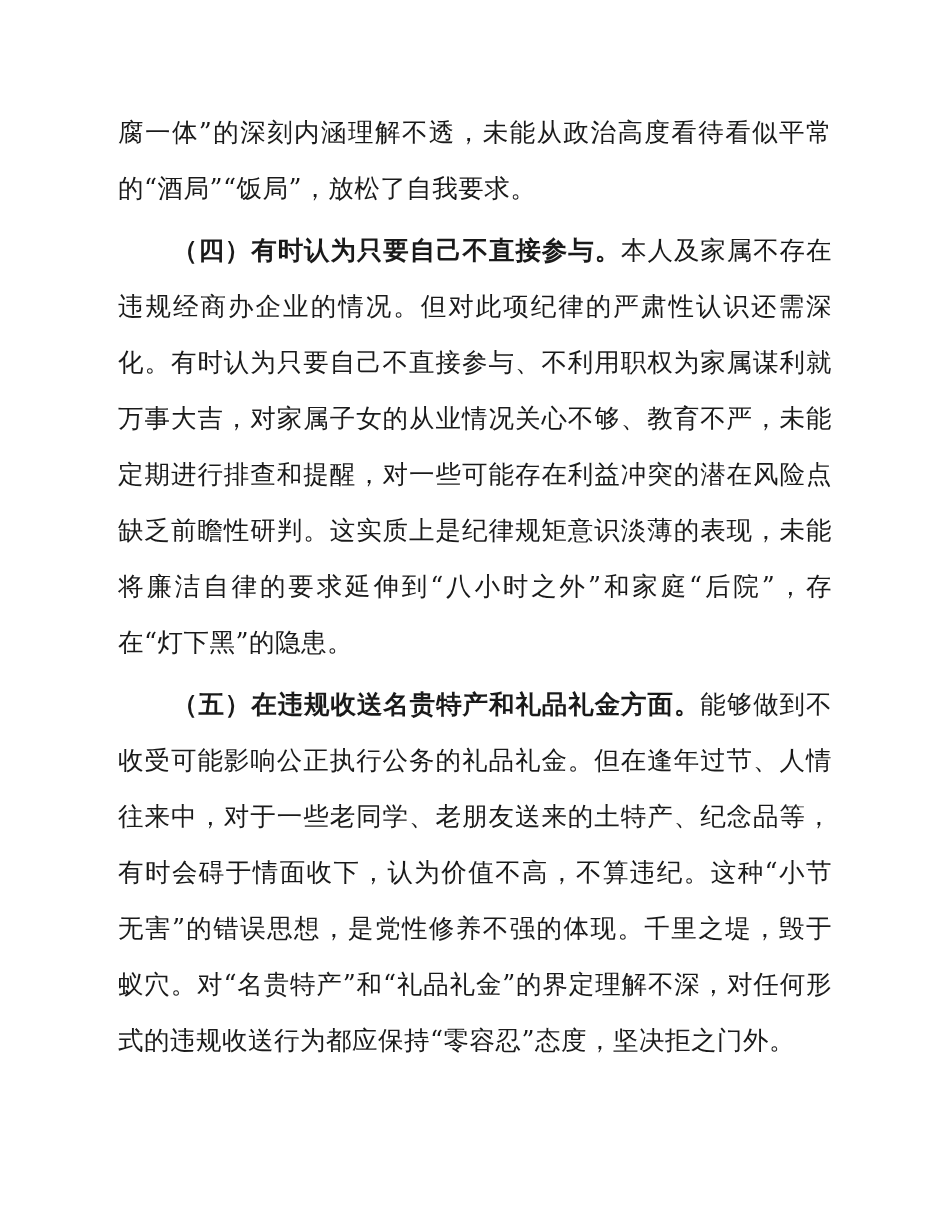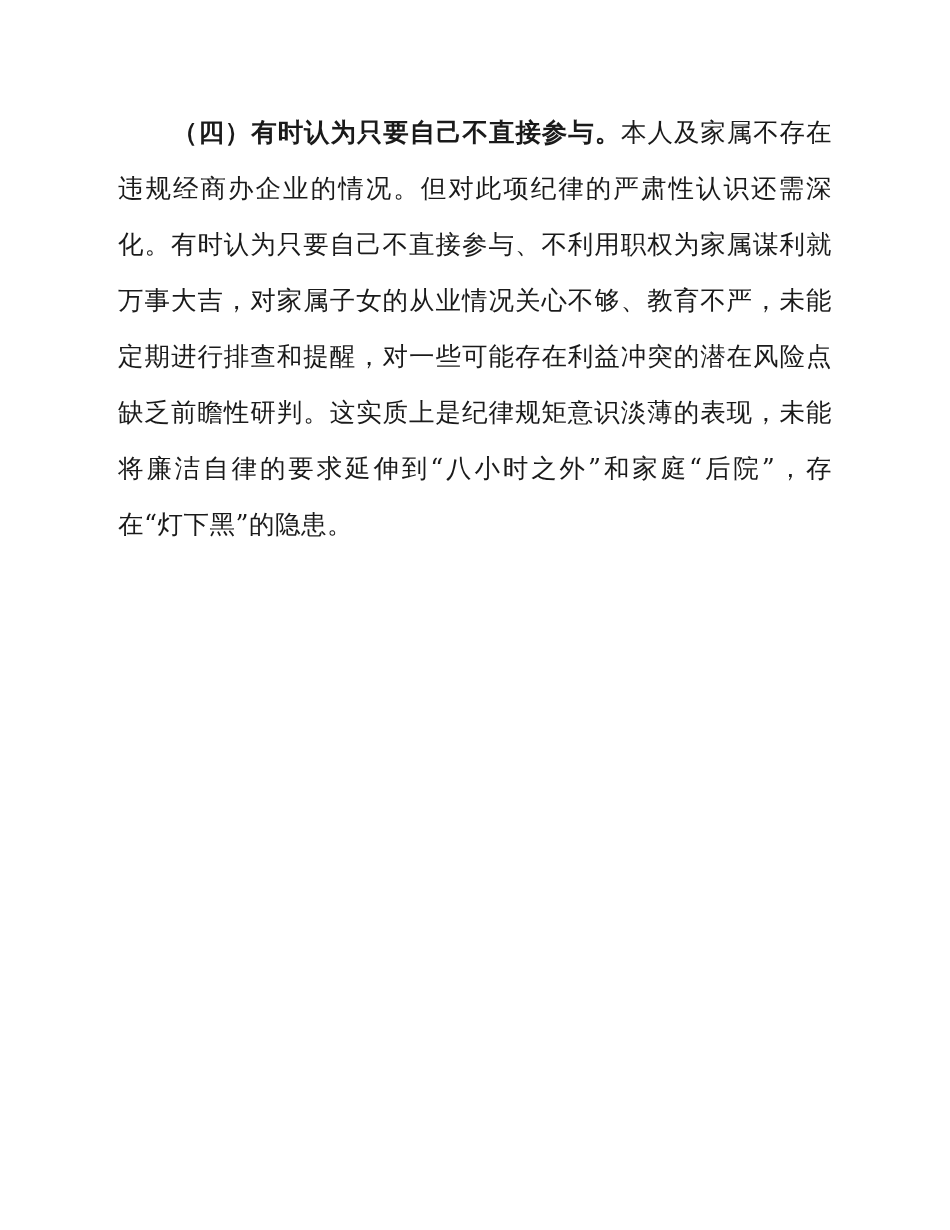--- a/index.html
+++ b/index.html
@@ -41,20 +41,26 @@
   .bold {
     font-weight: bold;
   }
 </style>
 </head>
 <body>
 
 <div class="page">
   <div class="content">
 
+    <p class="para">
+      <span>腐一体”的深刻内涵理解不透，未能从政治高度看待看似平常的“酒局”“饭局”，放松了自我要求。</span>
+    </p>
 
     <p class="para indent">
       <span class="bold">（四）有时认为只要自己不直接参与。</span><span>本人及家属不存在违规经商办企业的情况。但对此项纪律的严肃性认识还需深化。有时认为只要自己不直接参与、不利用职权为家属谋利就万事大吉，对家属子女的从业情况关心不够、教育不严，未能定期进行排查和提醒，对一些可能存在利益冲突的潜在风险点缺乏前瞻性研判。这实质上是纪律规矩意识淡薄的表现，未能将廉洁自律的要求延伸到“八小时之外”和家庭“后院”，存在“灯下黑”的隐患。</span>
     </p>
 
+    <p class="para indent">
+      <span class="bold">（五）在违规收送名贵特产和礼品礼金方面。</span><span>能够做到不收受可能影响公正执行公务的礼品礼金。但在逢年过节、人情往来中，对于一些老同学、老朋友送来的土特产、纪念品等，有时会碍于情面收下，认为价值不高，不算违纪。这种“小节无害”的错误思想，是党性修养不强的体现。千里之堤，毁于蚁穴。对“名贵特产”和“礼品礼金”的界定理解不深，对任何形式的违规收送行为都应保持“零容忍”态度，坚决拒之门外。</span>
+    </p>
 
   </div>
 </div>
 
 </body></html>

